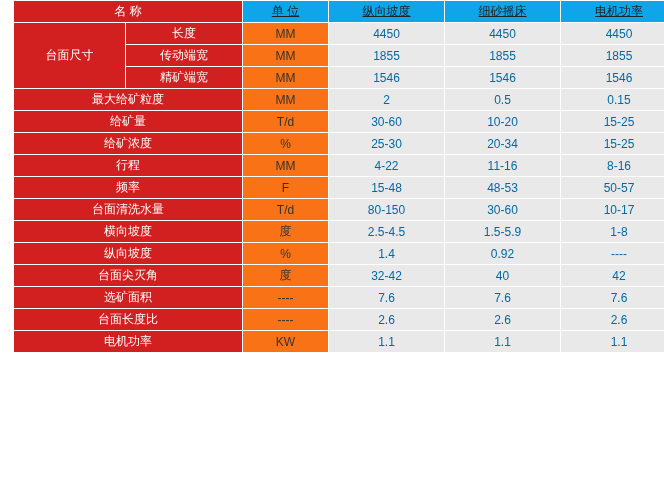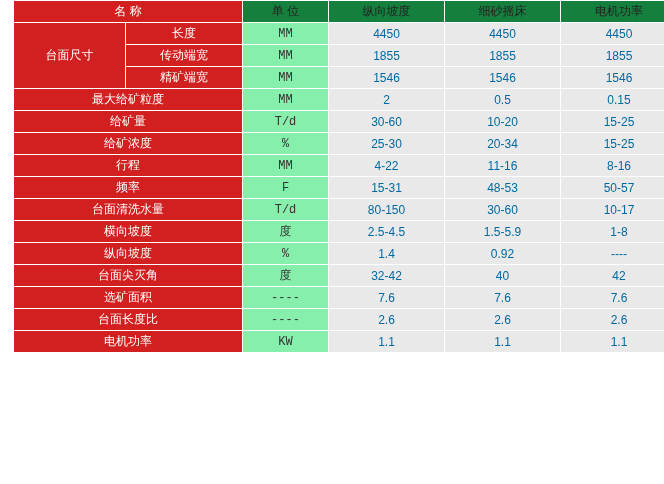--- a/index.html
+++ b/index.html
@@ -32,38 +32,38 @@
     background: #d21f1f;
     color: #ffffff;
     font-weight: normal;
     font-size: 12.5px;
   }
   .name-cell.group {
     font-size: 12.5px;
   }
   
   .hdr-cell {
-    background: #15803d;
+    background: #0ea5e9;
     color: #222222;
     border: 1px solid #cccccc;
     font-size: 12.5px;
+    text-decoration: underline;
   }
   
   .val-cell {
     background: #e9e9e9;
     color: #0369a1;
     border: 1px solid #ffffff;
     font-size: 12px;
   }
   .unit-cell {
-    background: #86efac;
+    background: #f97316;
     color: #333333;
     border: 1px solid #ffffff;
     font-size: 12px;
-    font-family: Liberation Mono, monospace;
   }
   
   col.c-name1 { width: 112px; }
   col.c-name2 { width: 117px; }
   col.c-unit  { width: 86px; }
   col.c-v1    { width: 116px; }
   col.c-v2    { width: 116px; }
   col.c-v3    { width: 117px; }
 </style>
 </head>
@@ -134,21 +134,21 @@
     <tr>
       <td class="name-cell" colspan="2">行程</td>
       <td class="unit-cell">MM</td>
       <td class="val-cell">4-22</td>
       <td class="val-cell">11-16</td>
       <td class="val-cell">8-16</td>
     </tr>
     <tr>
       <td class="name-cell" colspan="2">频率</td>
       <td class="unit-cell">F</td>
-      <td class="val-cell">15-31</td>
+      <td class="val-cell">15-48</td>
       <td class="val-cell">48-53</td>
       <td class="val-cell">50-57</td>
     </tr>
     <tr>
       <td class="name-cell" colspan="2">台面清洗水量</td>
       <td class="unit-cell">T/d</td>
       <td class="val-cell">80-150</td>
       <td class="val-cell">30-60</td>
       <td class="val-cell">10-17</td>
     </tr>

